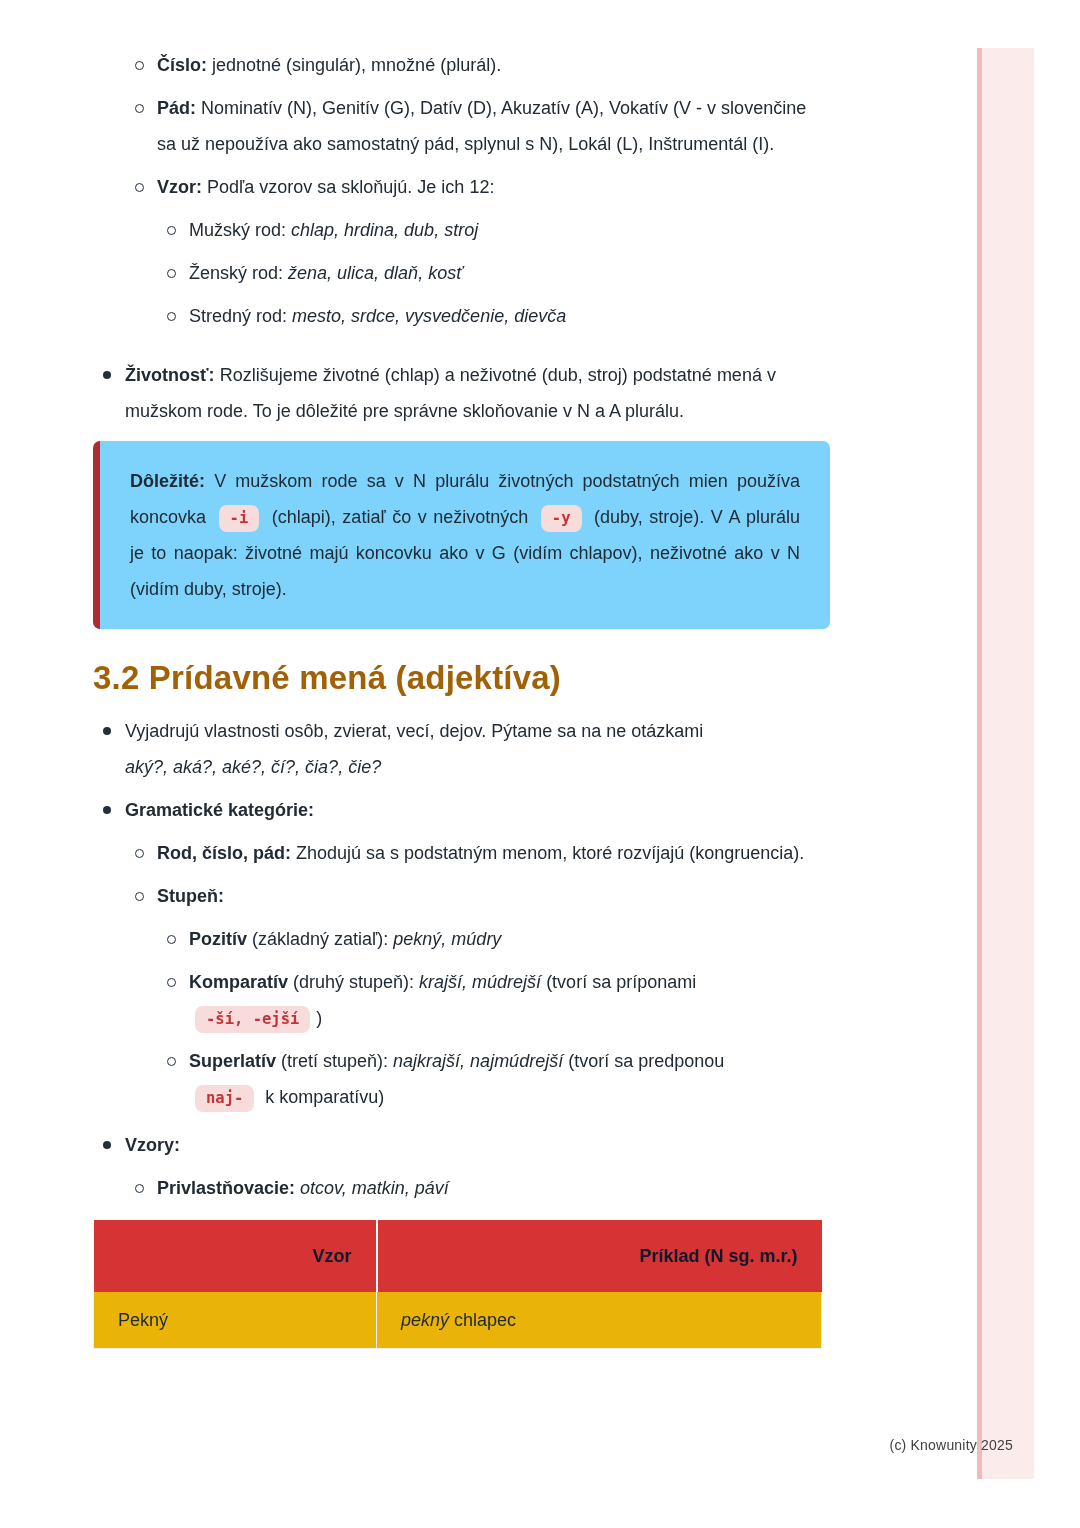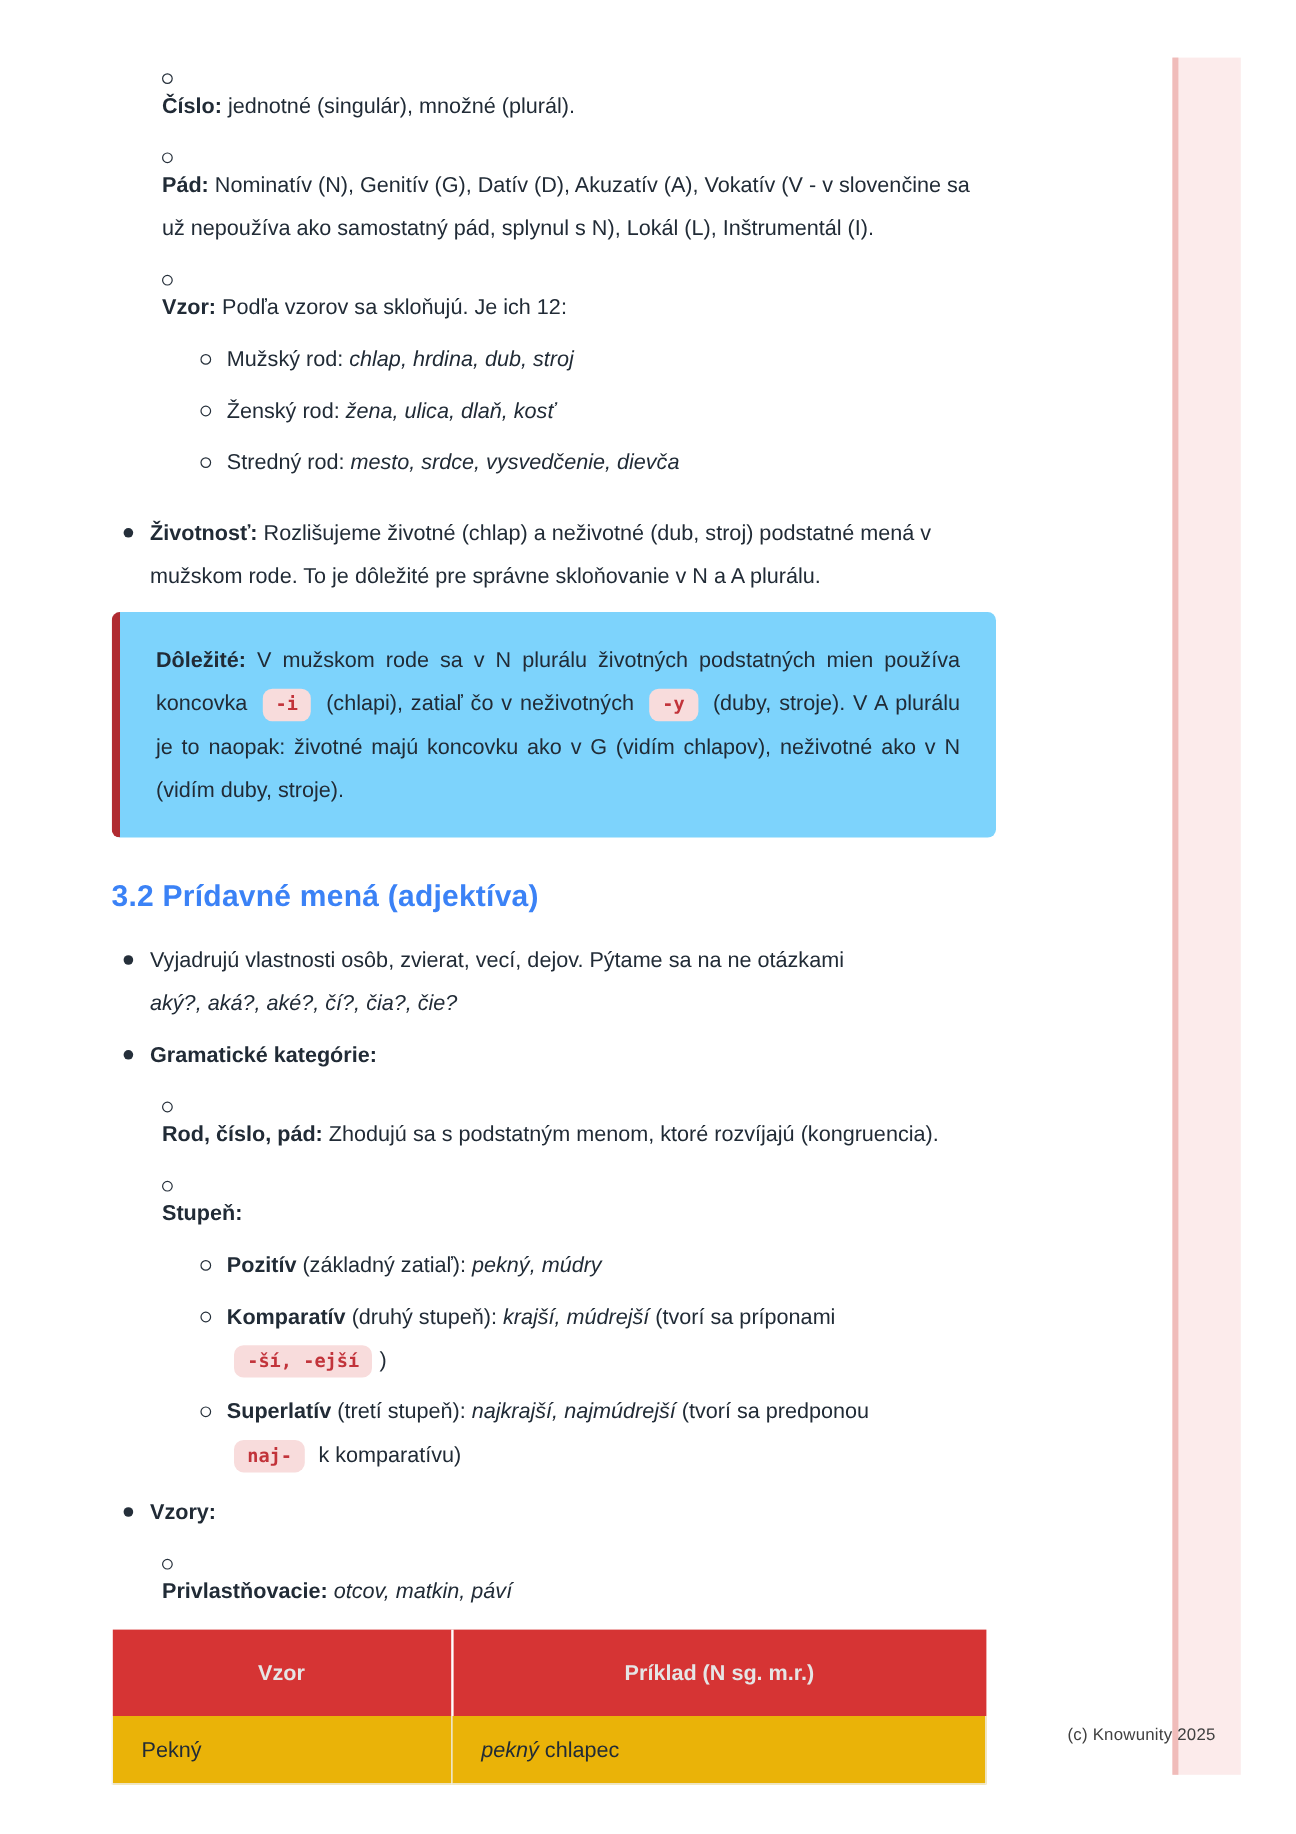--- a/index.html
+++ b/index.html
@@ -38,21 +38,21 @@
     font-size: 18px;
     line-height: 36px;
     z-index: 2;
   }
 
   
   .li { display: flex; margin-bottom: 7px; }
   .li.mt { margin-top: 23px; }
   .li.mb-lg { margin-bottom: 12px; }
   .l1 { padding-left: 10px; }
-  .l2 { padding-left: 42px; flex-direction: column; }
+  .l2 { padding-left: 42px; }
   .l3 { padding-left: 74px; }
   .mk {
     flex: 0 0 8px;
     width: 8px; height: 8px;
     margin: 14px 14px 0 0;
     border-radius: 50%;
   }
   .mk.dot { background: #252f3a; }
   .mk.circ { border: 1.7px solid #252f3a; box-sizing: border-box; width: 9px; height: 9px; flex-basis: 9px; margin-right: 13px; }
   .tx { flex: 1; min-width: 0; }
@@ -81,39 +81,39 @@
     background: #7dd3fc;
     border-left: 7px solid #b02b31;
     border-radius: 7px;
     padding: 22px 30px;
     text-align: justify;
   }
 
   
   .heading {
     margin: 30px 0 16px 0;
-    font-size: 25px;
+    font-size: 33px;
     line-height: 38px;
     font-weight: 800;
-    color: #3b82f6;
+    color: #a16207;
     letter-spacing: 0.2px;
   }
 
   
   table.vzory {
     margin-top: 14px;
     width: 729px;
     border-collapse: collapse;
     font-size: 18px;
   }
   table.vzory th {
     background: #d63434;
-    color: #e5e5e5;
+    color: #0f172a;
     font-weight: 700;
-    text-align: center;
+    text-align: right;
     padding: 18px 24px;
     line-height: 36px;
     margin-left: 31px;
   }
   table.vzory th:first-child { width: 234px; border-right: 2px solid #ffffff; }
   table.vzory td {
     background: #eab308;
     padding: 10px 24px;
     line-height: 36px;
     border-bottom: 1px solid #eef0f3;

